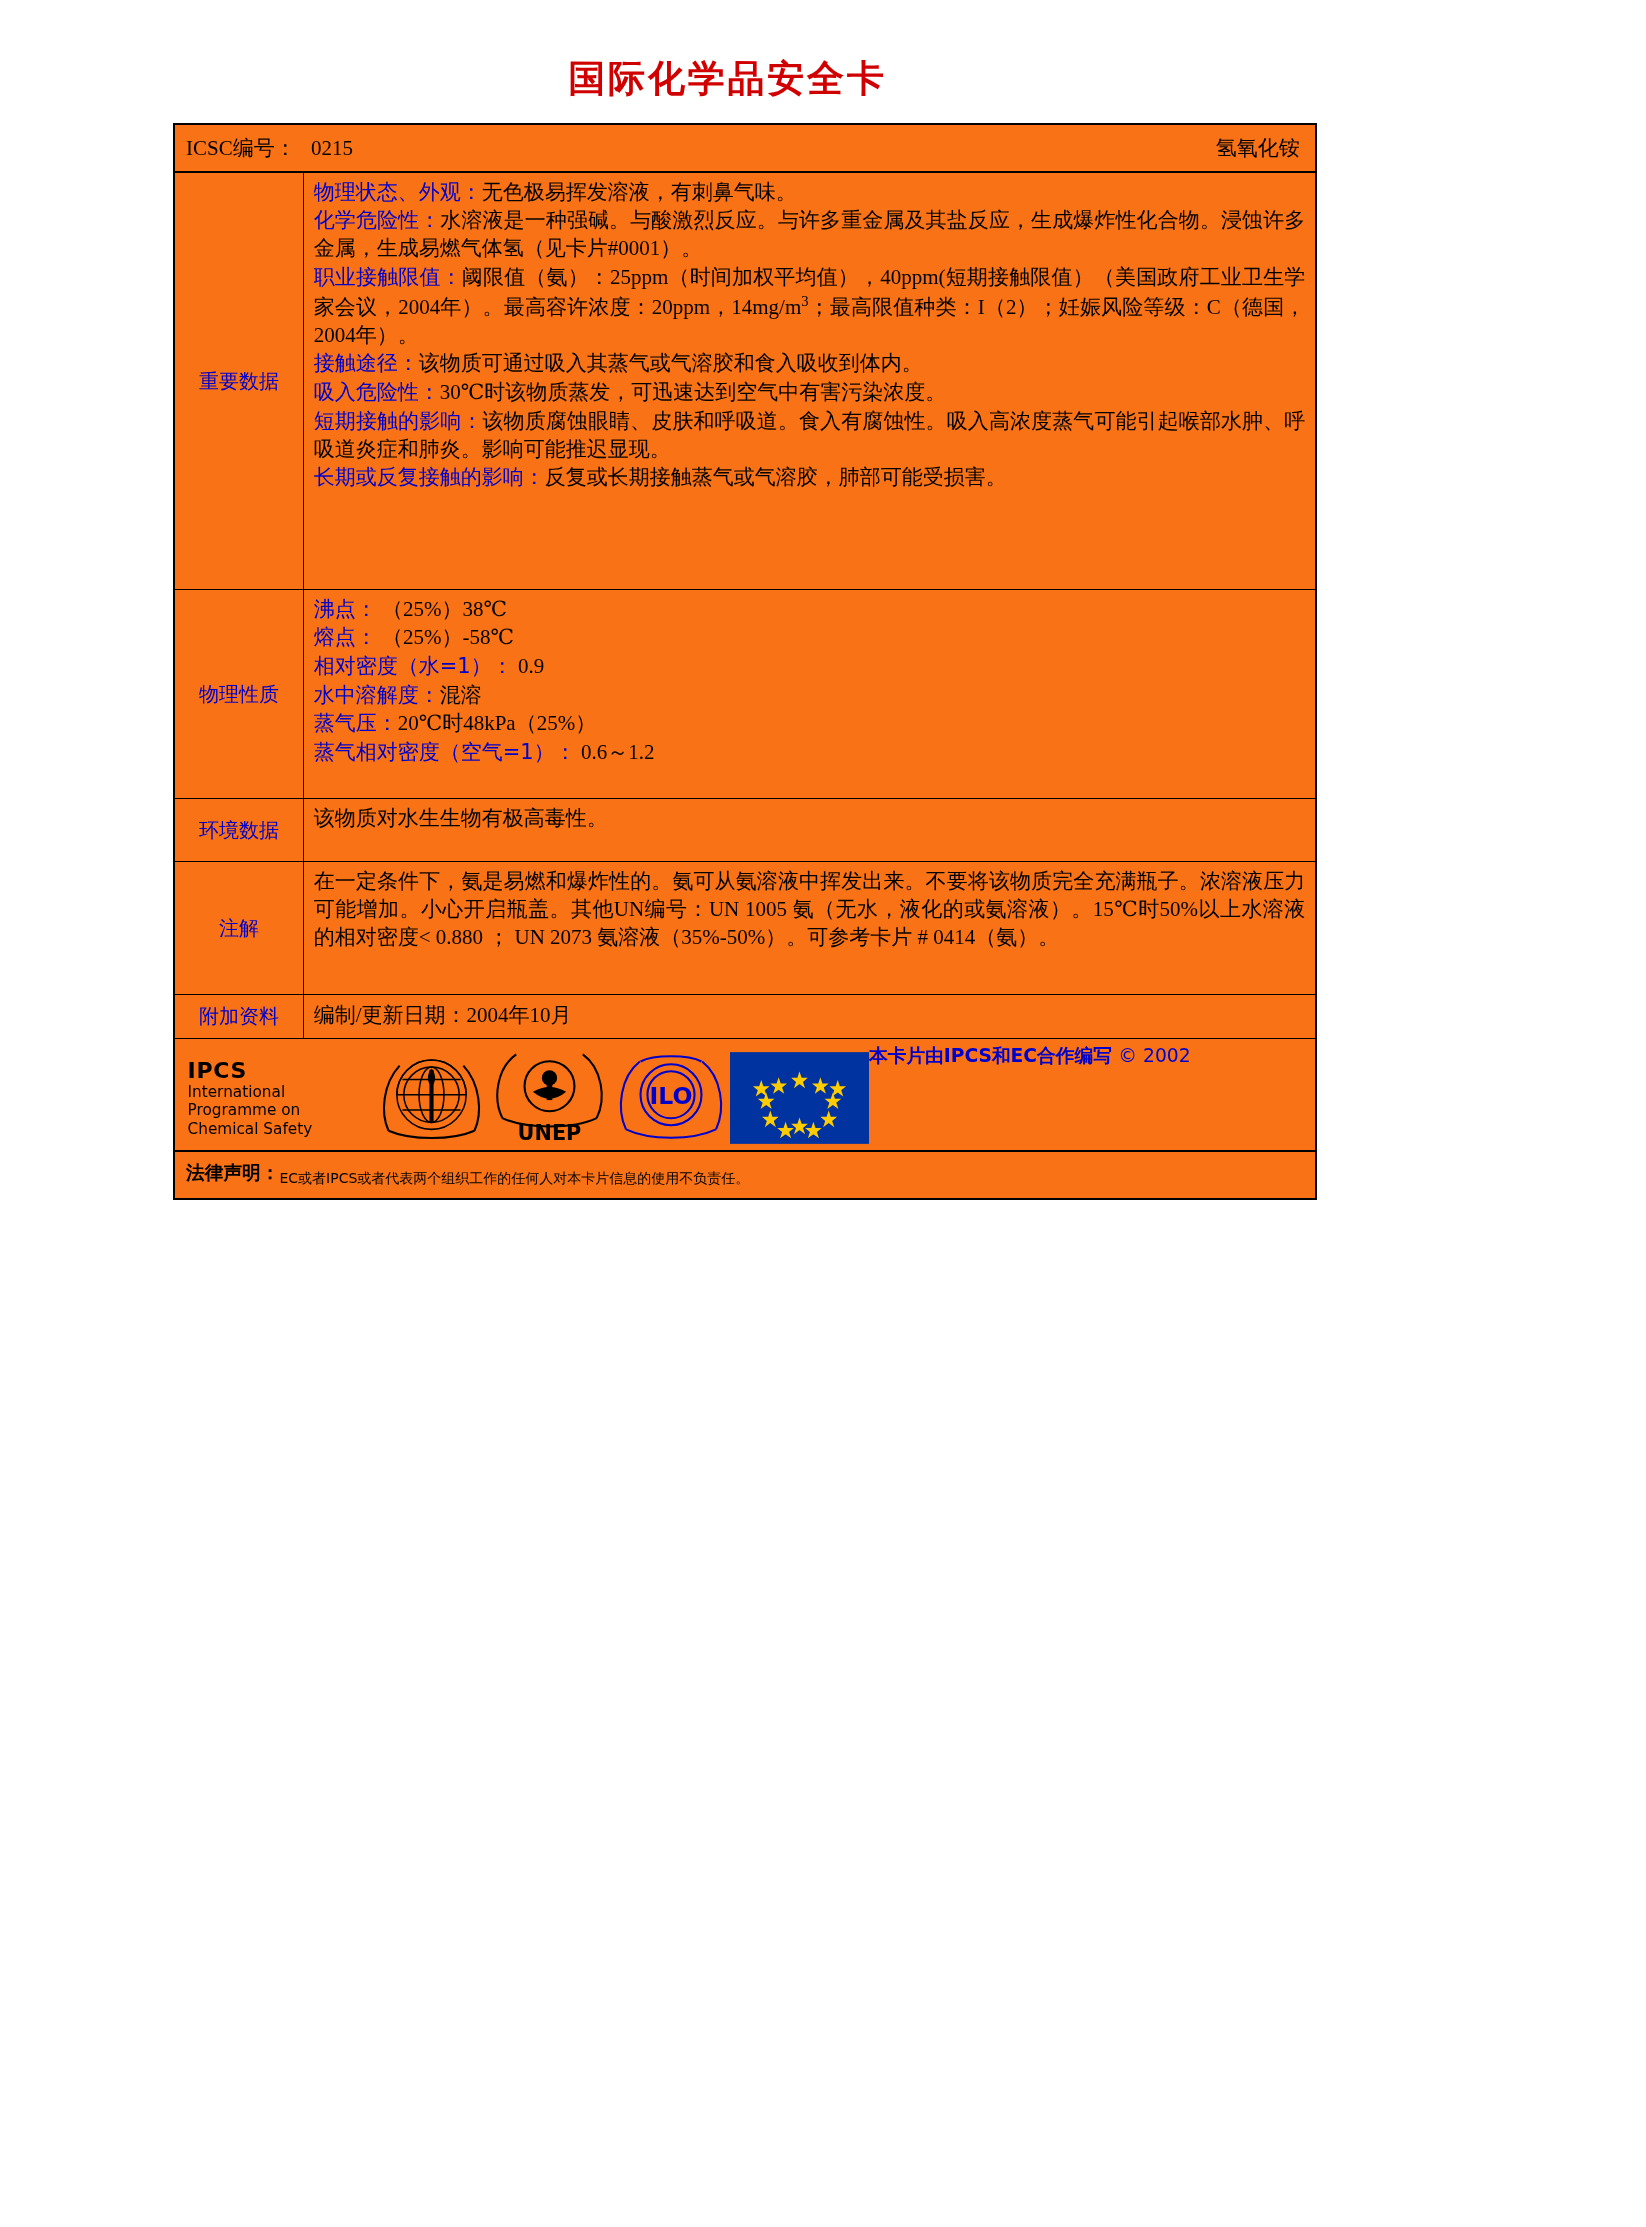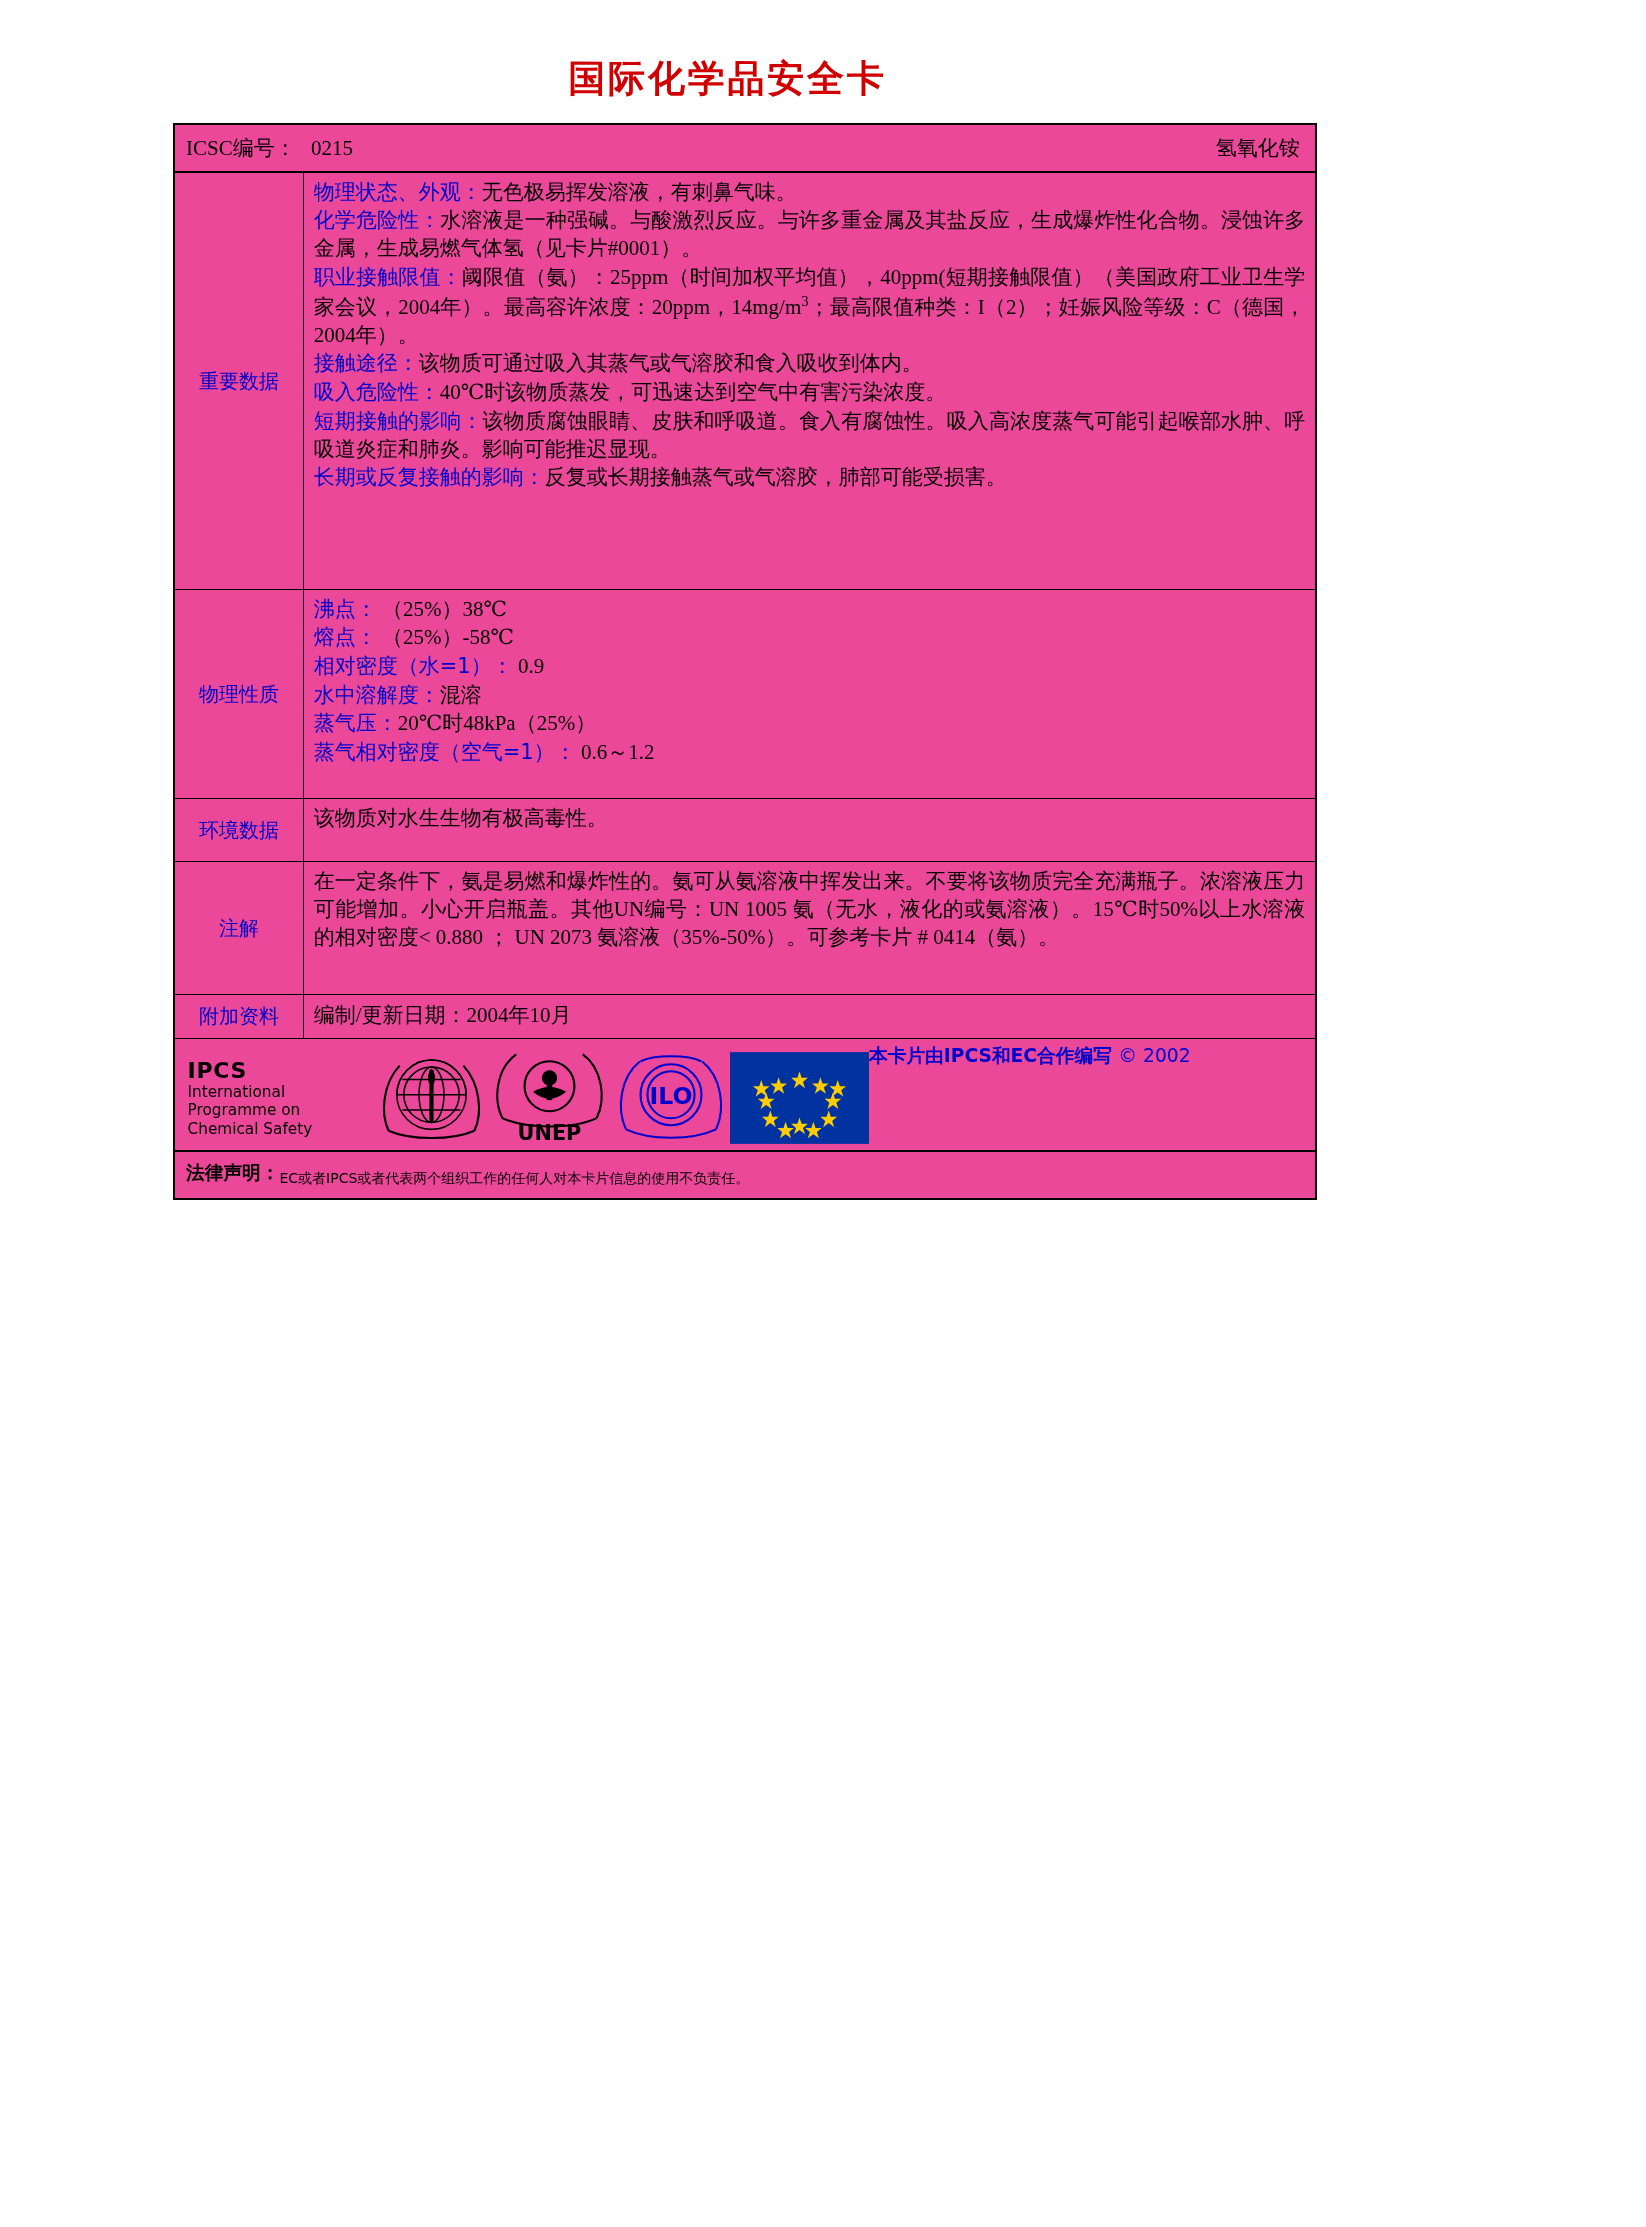--- a/index.html
+++ b/index.html
@@ -25,21 +25,21 @@
     font-family: "DejaVu Sans", "Liberation Sans", sans-serif;
     font-weight: bold;
     font-size: 37px;
     letter-spacing: 2.8px;
     margin: 26px 0 19.4px 0;
   }
   .card {
     border: 2.8px solid #000000;
     width: 1144px;
     margin: 0 auto;
-    background: #ec4899;
+    background: #f97316;
     box-sizing: border-box;
   }
   .row {
     display: flex;
     border-bottom: 1.4px solid #000000;
   }
   .row:last-child { border-bottom: none; }
   .hdr-row {
     border-bottom: 2.1px solid #000000;
   }
@@ -167,21 +167,21 @@
       <div class="hdr-right">氢氧化铵</div>
     </div>
 
     <div class="row row-important">
       <div class="label-cell">重要数据</div>
       <div class="content-cell">
         <p><span class="k">物理状态、外观：</span><span>无色极易挥发溶液，有刺鼻气味。</span></p>
         <p><span class="k">化学危险性：</span><span>水溶液是一种强碱。与酸激烈反应。与许多重金属及其盐反应，生成爆炸性化合物。浸蚀许多金属，生成易燃气体氢（见卡片#0001）。</span></p>
         <p><span class="k">职业接触限值：</span><span>阈限值（氨）：25ppm（时间加权平均值），40ppm(短期接触限值）（美国政府工业卫生学家会议，2004年）。最高容许浓度：20ppm，14mg/m<span class="sup">3</span>；最高限值种类：I（2）；妊娠风险等级：C（德国，2004年）。</span></p>
         <p><span class="k">接触途径：</span><span>该物质可通过吸入其蒸气或气溶胶和食入吸收到体内。</span></p>
-        <p><span class="k">吸入危险性：</span><span>40℃时该物质蒸发，可迅速达到空气中有害污染浓度。</span></p>
+        <p><span class="k">吸入危险性：</span><span>30℃时该物质蒸发，可迅速达到空气中有害污染浓度。</span></p>
         <p><span class="k">短期接触的影响：</span><span>该物质腐蚀眼睛、皮肤和呼吸道。食入有腐蚀性。吸入高浓度蒸气可能引起喉部水肿、呼吸道炎症和肺炎。影响可能推迟显现。</span></p>
         <p><span class="k">长期或反复接触的影响：</span><span>反复或长期接触蒸气或气溶胶，肺部可能受损害。</span></p>
       </div>
     </div>
 
     <div class="row row-phys">
       <div class="label-cell">物理性质</div>
       <div class="content-cell">
         <p><span class="k">沸点：</span>&nbsp;<span>（25%）38℃</span></p>
         <p><span class="k">熔点：</span>&nbsp;<span>（25%）-58℃</span></p>

